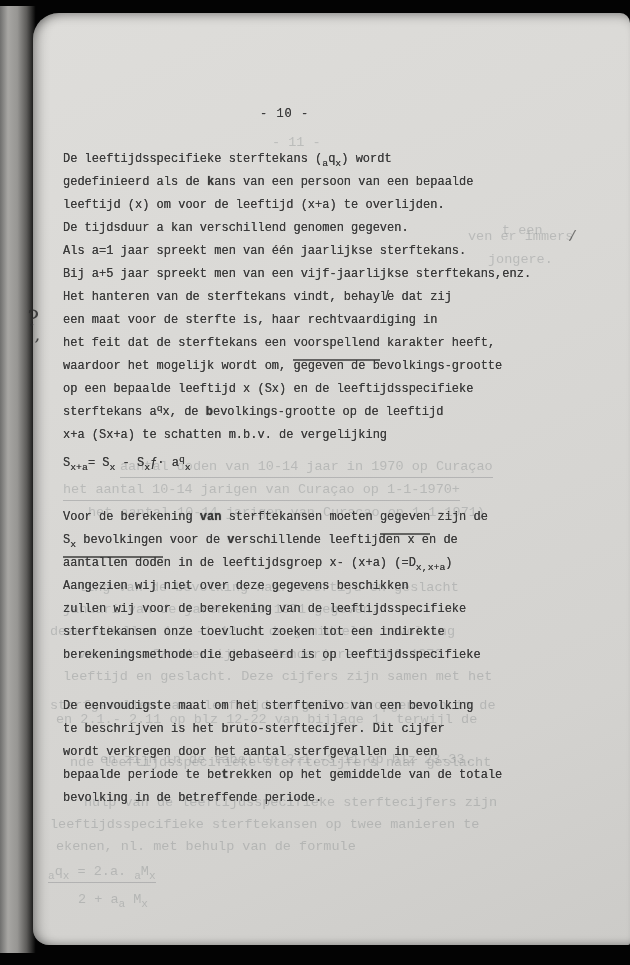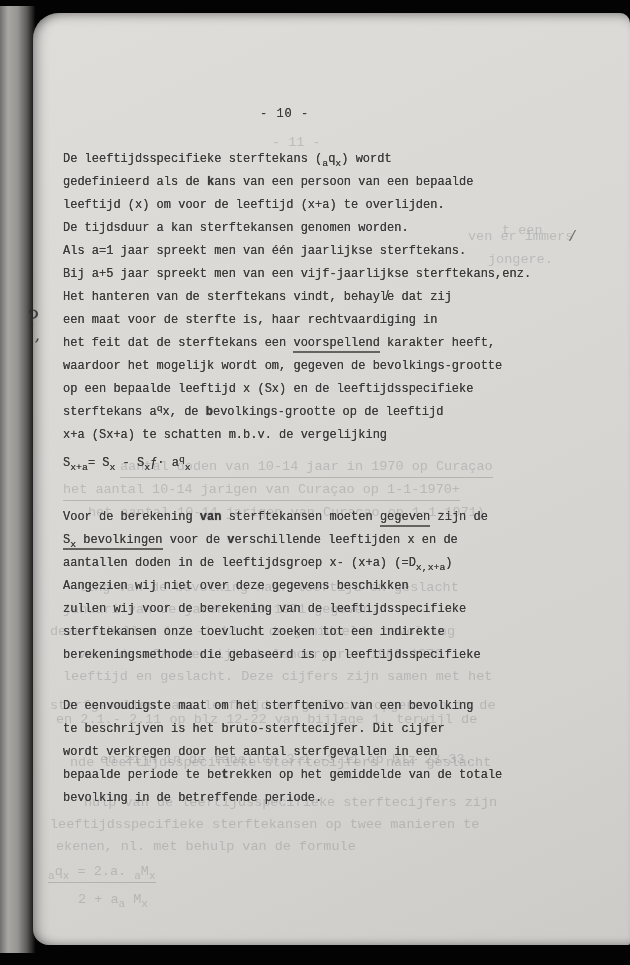--- a/index.html
+++ b/index.html
@@ -29,21 +29,21 @@
   .page-number{position:absolute;left:260px;top:107px;white-space:pre;letter-spacing:1px;}
   .text-layer{position:absolute;left:63px;top:0;width:545px;}
   .para{position:absolute;left:0;width:545px;}
   .tline{white-space:pre;line-height:23px;height:23px;}
   .tline b{font-weight:bold;text-shadow:0 0 1px rgba(40,40,40,.9);}
   .tline sub,.tline sup,.ghost sub,.ghost sup{
     font-size:.82em;line-height:0;position:relative;vertical-align:baseline;
   }
   .tline sub,.ghost sub{top:.38em;}
   .tline sup,.ghost sup{top:-.42em;}
-  .hu{border-bottom:2px solid rgba(50,50,48,.7);padding-bottom:1px;}
+  .hu{border-bottom:2px solid rgba(50,50,48,.7);padding-bottom:9px;}
   .ghost-layer{position:absolute;left:0;top:0;width:630px;height:965px;}
   .ghost{
     position:absolute;white-space:pre;
     color:rgba(75,80,86,.22);
     font-size:13.5px;line-height:20px;
   }
   .ghost.gu{border-bottom:1.6px solid rgba(75,80,86,.25);}
   .ghost.pen{color:rgba(30,30,30,.55);font-size:15px;}
   .margin-note{
     position:absolute;left:27px;top:306px;
@@ -89,21 +89,21 @@
   <div class="page-number ink">- 10 -</div>
   <div class="margin-note">
     <span>?</span>
     <span class="tail">,</span>
   </div>
   <div class="text-layer ink">
       <div class="para" style="top: 148px;">
         <div class="tline">De leeftijdsspecifieke sterftekans (<sub>a</sub>q<sub>x</sub>) wordt</div>
         <div class="tline">gedefinieerd als de <b>k</b>ans van een persoon van een bepaalde</div>
         <div class="tline">leeftijd (x) om voor de leeftijd (x+a) te overlijden.</div>
-        <div class="tline">De tijdsduur a kan sterftekansen genomen worden.</div>
+        <div class="tline">De tijdsduur a kan verschillend genomen gegeven.</div>
         <div class="tline">Als a=1 jaar spreekt men van één jaarlijkse sterftekans.</div>
         <div class="tline">Bij a+5 jaar spreekt men van een vijf-jaarlijkse sterftekans,enz.</div>
         <div class="tline">Het hanteren van de sterftekans vindt, behayl̸e dat zij</div>
         <div class="tline">een maat voor de sterfte is, haar rechtvaardiging in</div>
         <div class="tline">het feit dat de sterftekans een <span class="hu">voorspellend</span> karakter heeft,</div>
         <div class="tline">waardoor het mogelijk wordt om, gegeven de bevolkings-grootte</div>
         <div class="tline">op een bepaalde leeftijd x (Sx) en de leeftijdsspecifieke</div>
         <div class="tline">sterftekans a<sup>q</sup>x, de <b>b</b>evolkings-grootte op de leeftijd</div>
         <div class="tline">x+a (Sx+a) te schatten m.b.v. de vergelijking</div>
       </div>

